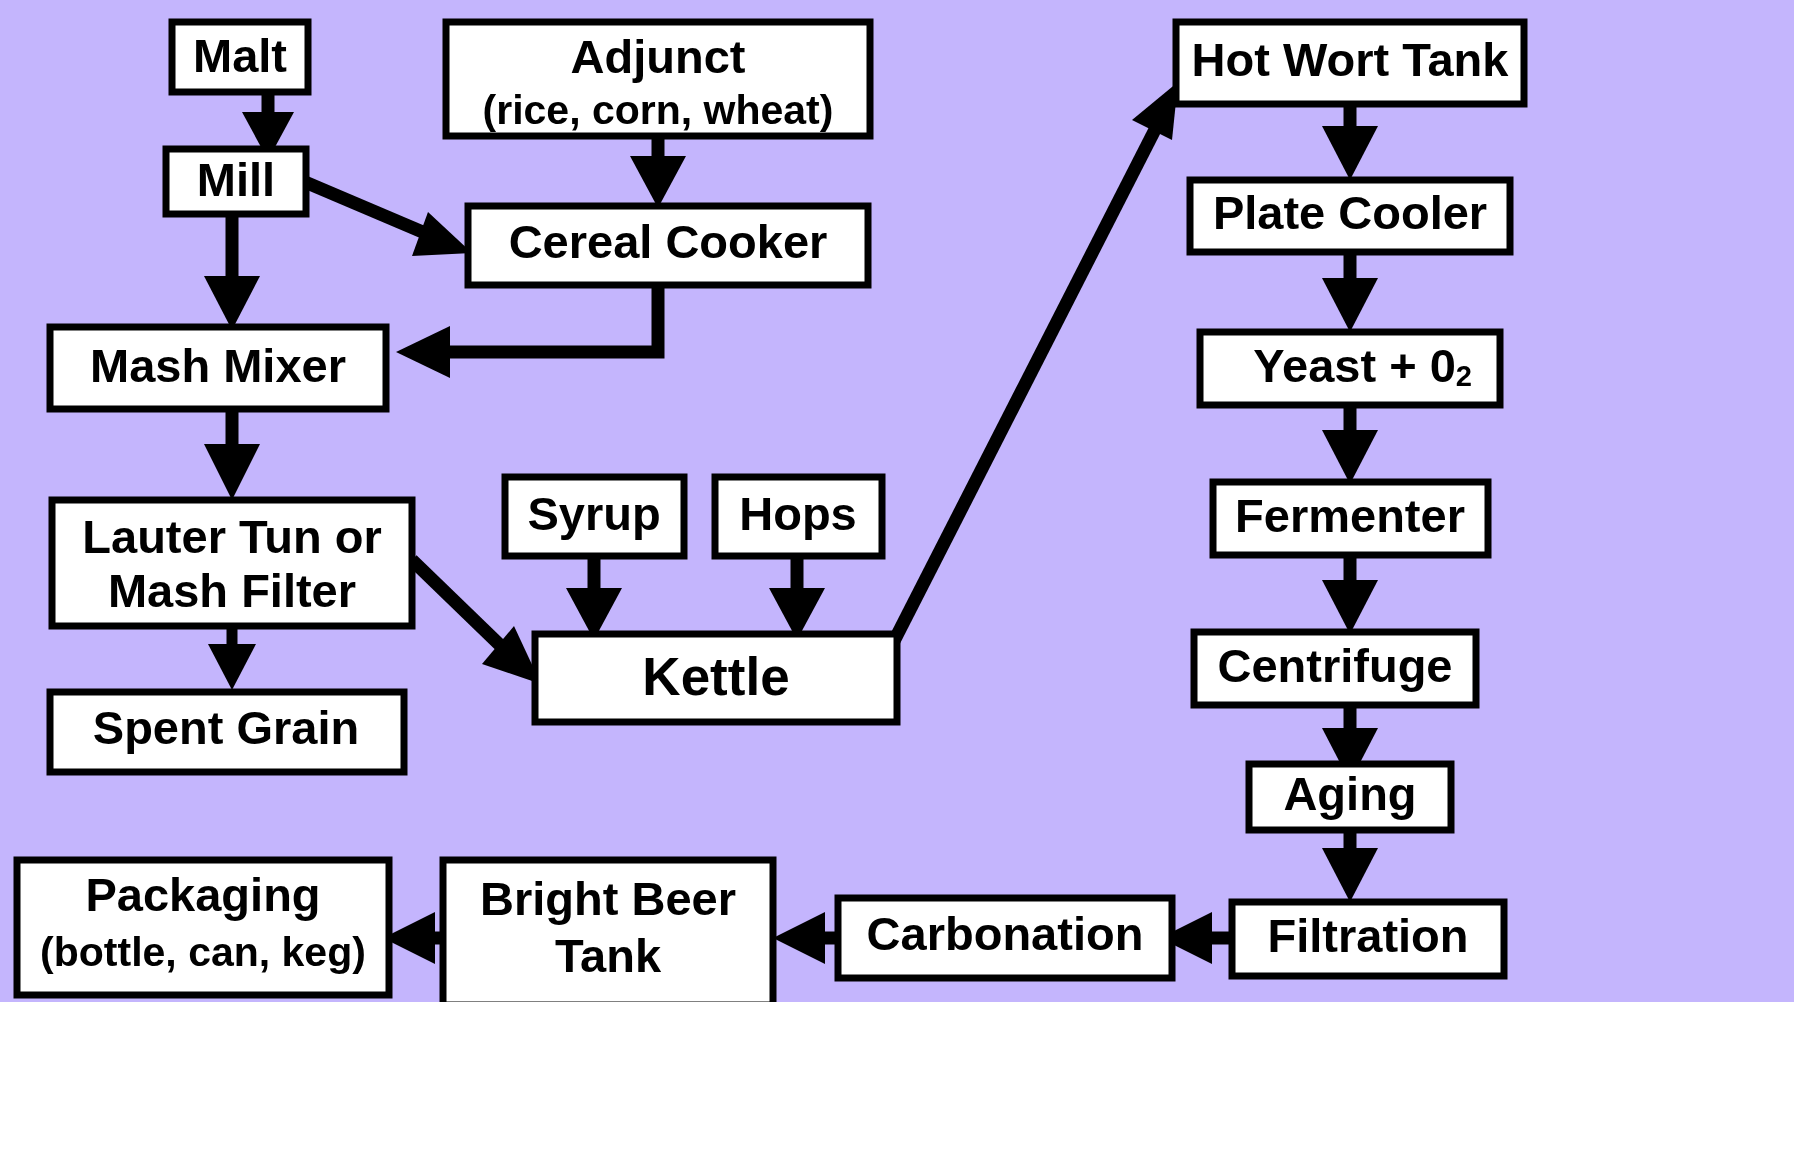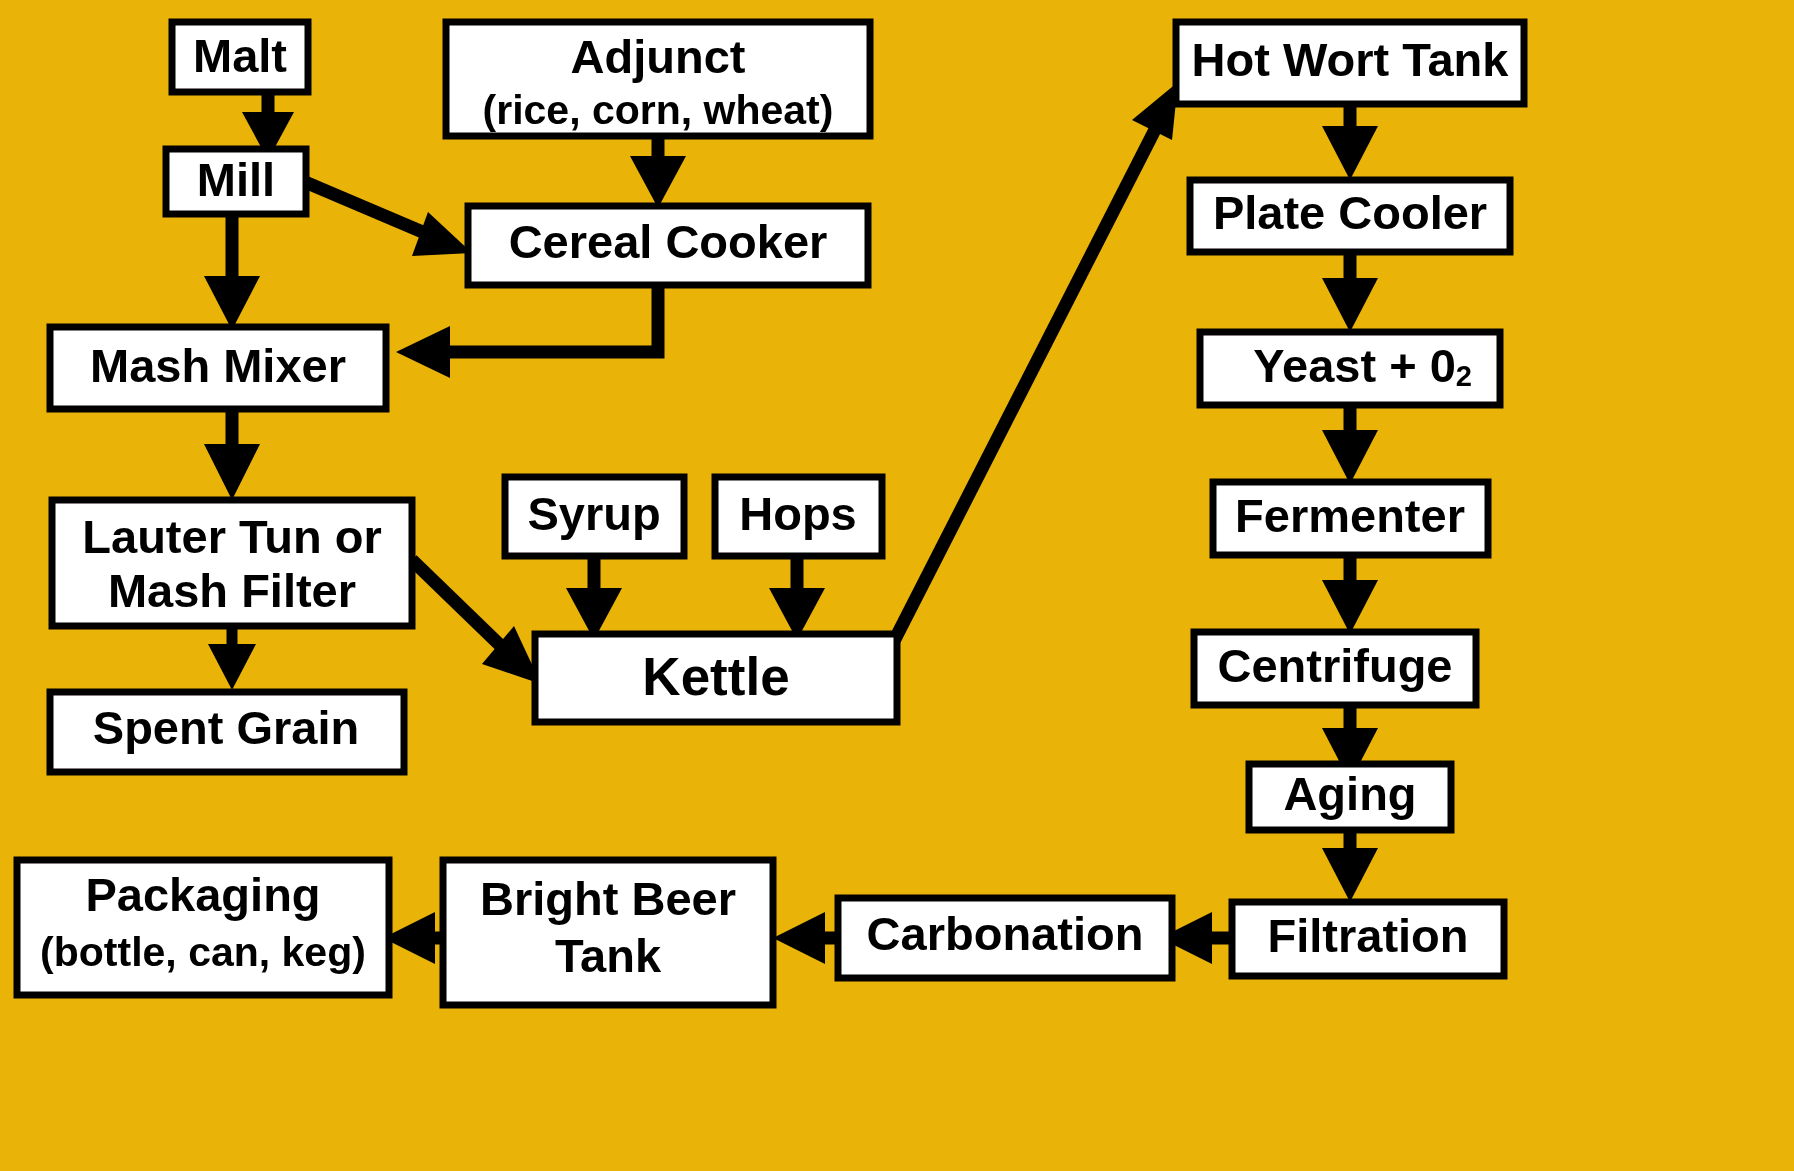--- a/index.html
+++ b/index.html
@@ -3,22 +3,22 @@
 <meta charset="utf-8">
 <style>
   html, body {
     margin: 0;
     padding: 0;
     background: #ffffff;
   }
   #diagram-root {
     position: relative;
     width: 1794px;
-    height: 1171px;
-    background: #eab308;
+    height: 1002px;
+    background: #c4b5fd;
     font-family: "Liberation Sans", sans-serif;
   }
   svg.flow {
     position: absolute;
     top: 0; left: 0;
     width: 1794px;
     height: 1171px;
     display: block;
   }
   .node-box {

